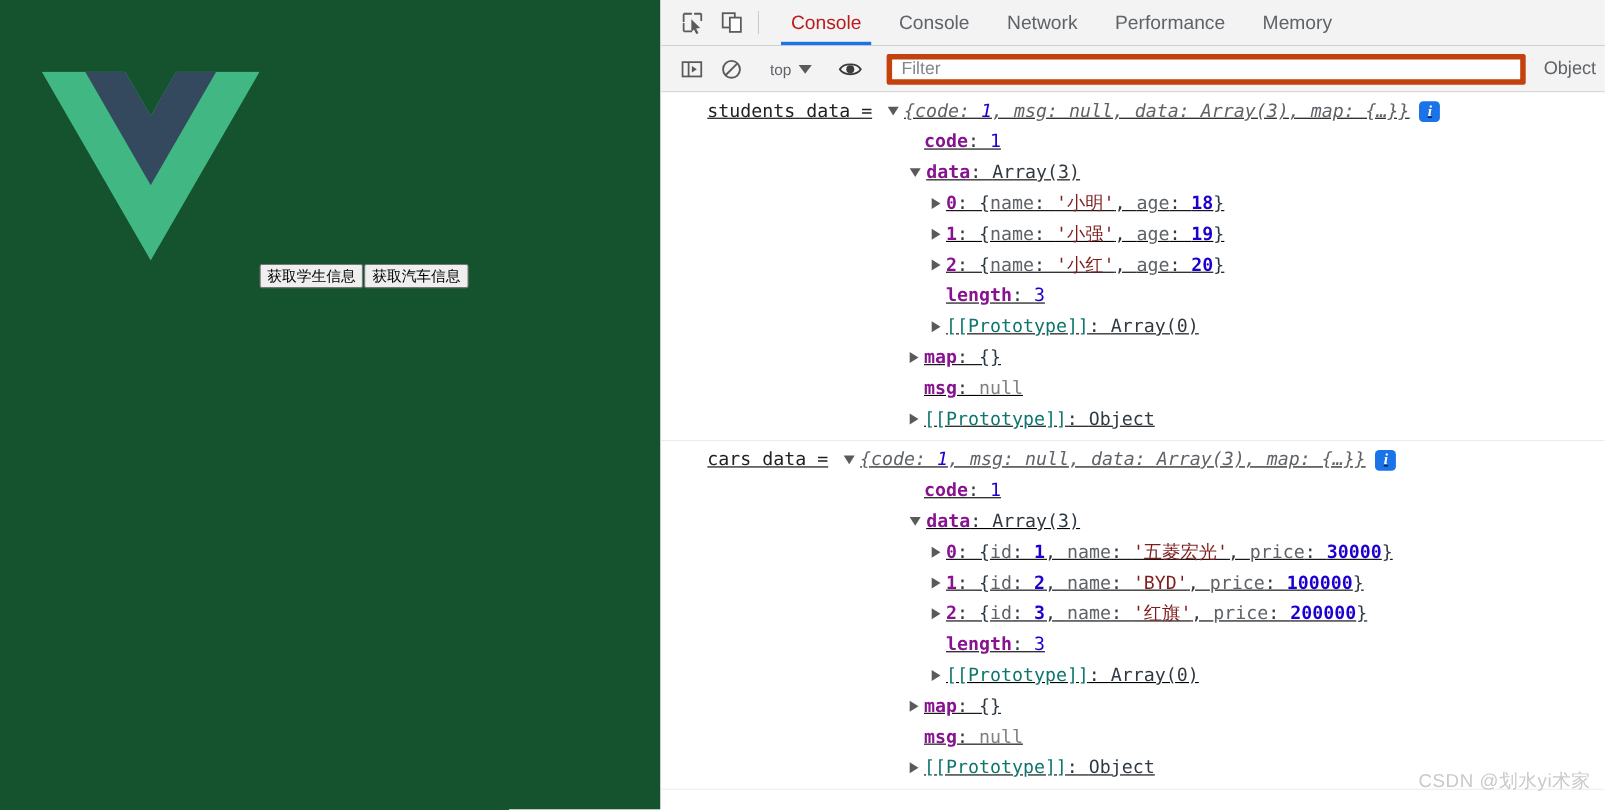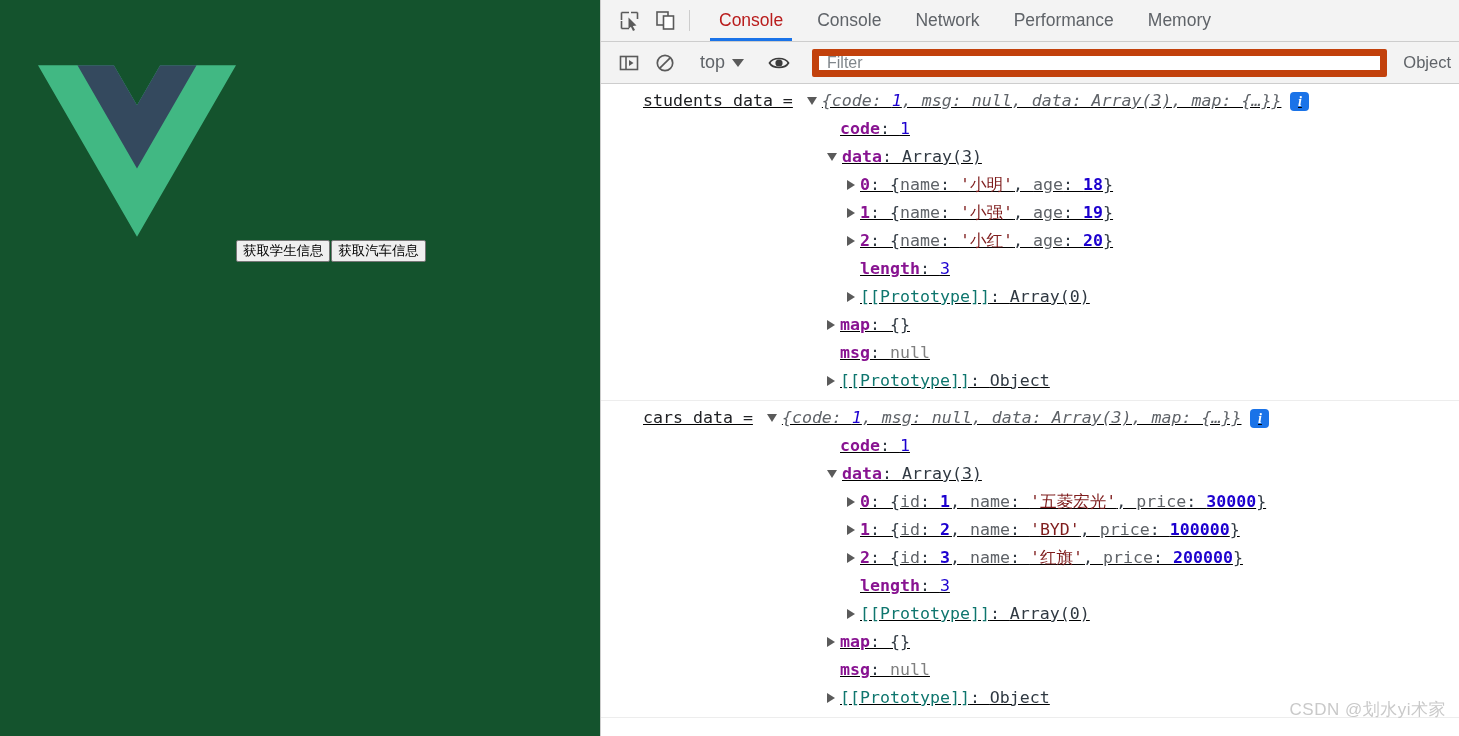--- a/index.html
+++ b/index.html
@@ -112,38 +112,38 @@
     height: 42px;
     background: #f3f3f3;
     border-bottom: 1px solid #cdcdcd;
     display: flex;
     align-items: center;
   }
   .ctx-select {
     display: flex;
     align-items: center;
     gap: 7px;
-    font-size: 18px;
+    font-size: 14px;
     color: #5f6368;
     cursor: pointer;
     padding: 0 4px;
   }
   .caret-dn {
     width: 0; height: 0;
     border-left: 6px solid transparent;
     border-right: 6px solid transparent;
     border-top: 8px solid #5a5a5a;
   }
   .filter-input {
     flex: 1;
     height: 28px;
     margin: 4px 2px;
     padding: 0 8px;
     background: #ffffff;
-    border: 7px solid #c2410c;
+    border: 5px solid #c2410c;
     border-radius: 2px;
     font-family: "Liberation Sans", sans-serif;
     font-size: 16px;
     color: #202124;
     outline: none;
   }
   .filter-input::placeholder { color: #80868b; }
   .level-select {
     font-size: 16.5px;
     color: #5f6368;

